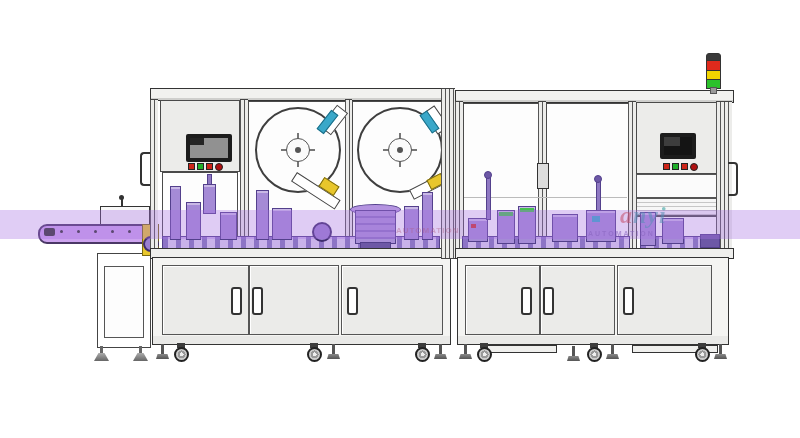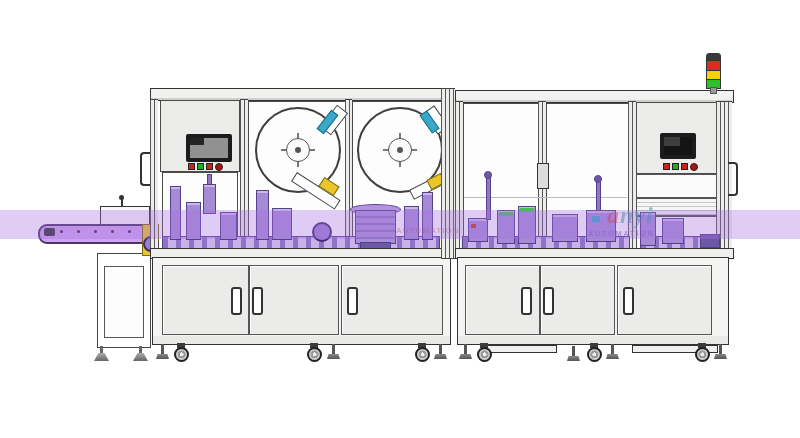--- a/index.html
+++ b/index.html
@@ -221,20 +221,20 @@
     <div class="a foot" style="left:458px;top:344px;"></div>
     <div class="a caster" style="left:476px;top:343px;"></div>
     <div class="a foot" style="left:566px;top:346px;"></div>
     <div class="a caster" style="left:586px;top:343px;"></div>
     <div class="a foot" style="left:605px;top:344px;"></div>
     <div class="a caster" style="left:694px;top:343px;"></div>
     <div class="a foot" style="left:713px;top:344px;"></div>
   </div>
 
   <div class="a wm-ghost" style="left:396px;top:226px;z-index:40;">AUTOMATION</div>
-  <div class="a" style="left:607px;top:202px;z-index:40;">
+  <div class="a" style="left:620px;top:202px;z-index:40;">
     <span class="wm-brand" style="color:#d43c2a;">a</span><span class="wm-brand" style="color:#2e9e9e;">nyi</span>
   </div>
   <div class="a wm-sub" style="left:588px;top:230px;z-index:40;">AUTOMATION</div>
 
   <div class="a band" style="left:0;top:210px;width:800px;height:29px;z-index:50;pointer-events:none;"></div>
 
 </div>
 
 </body></html>

